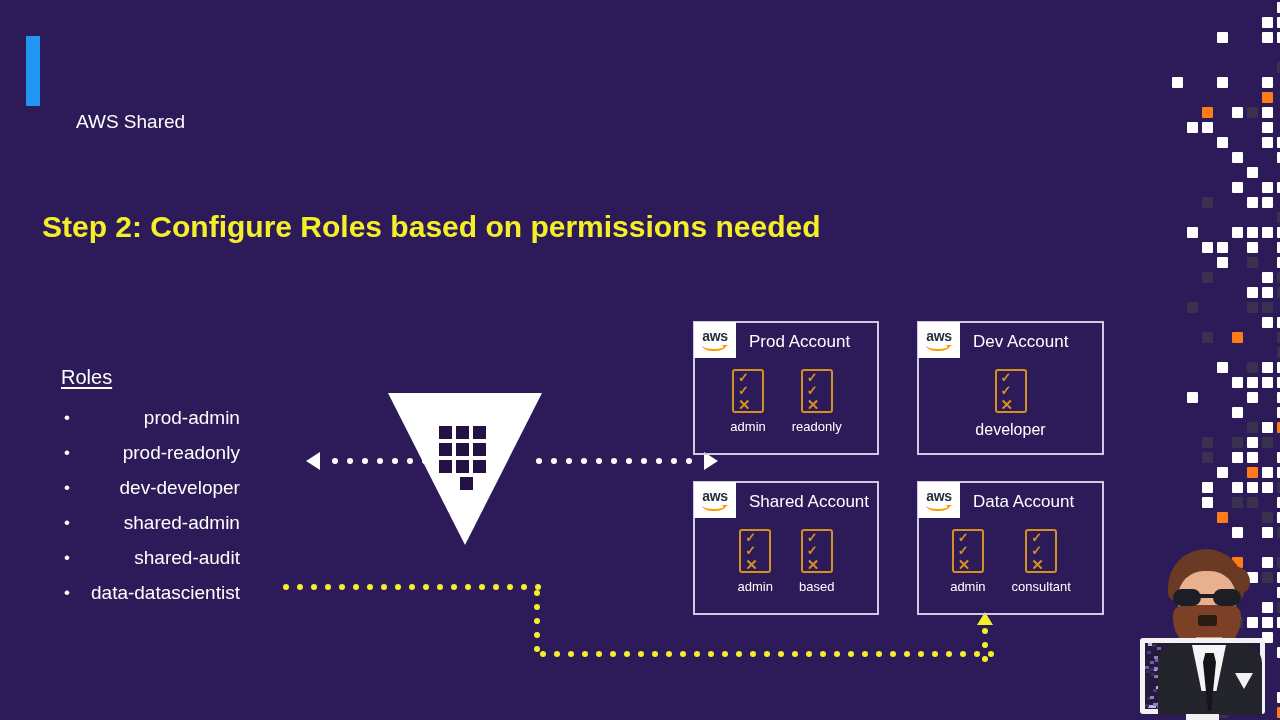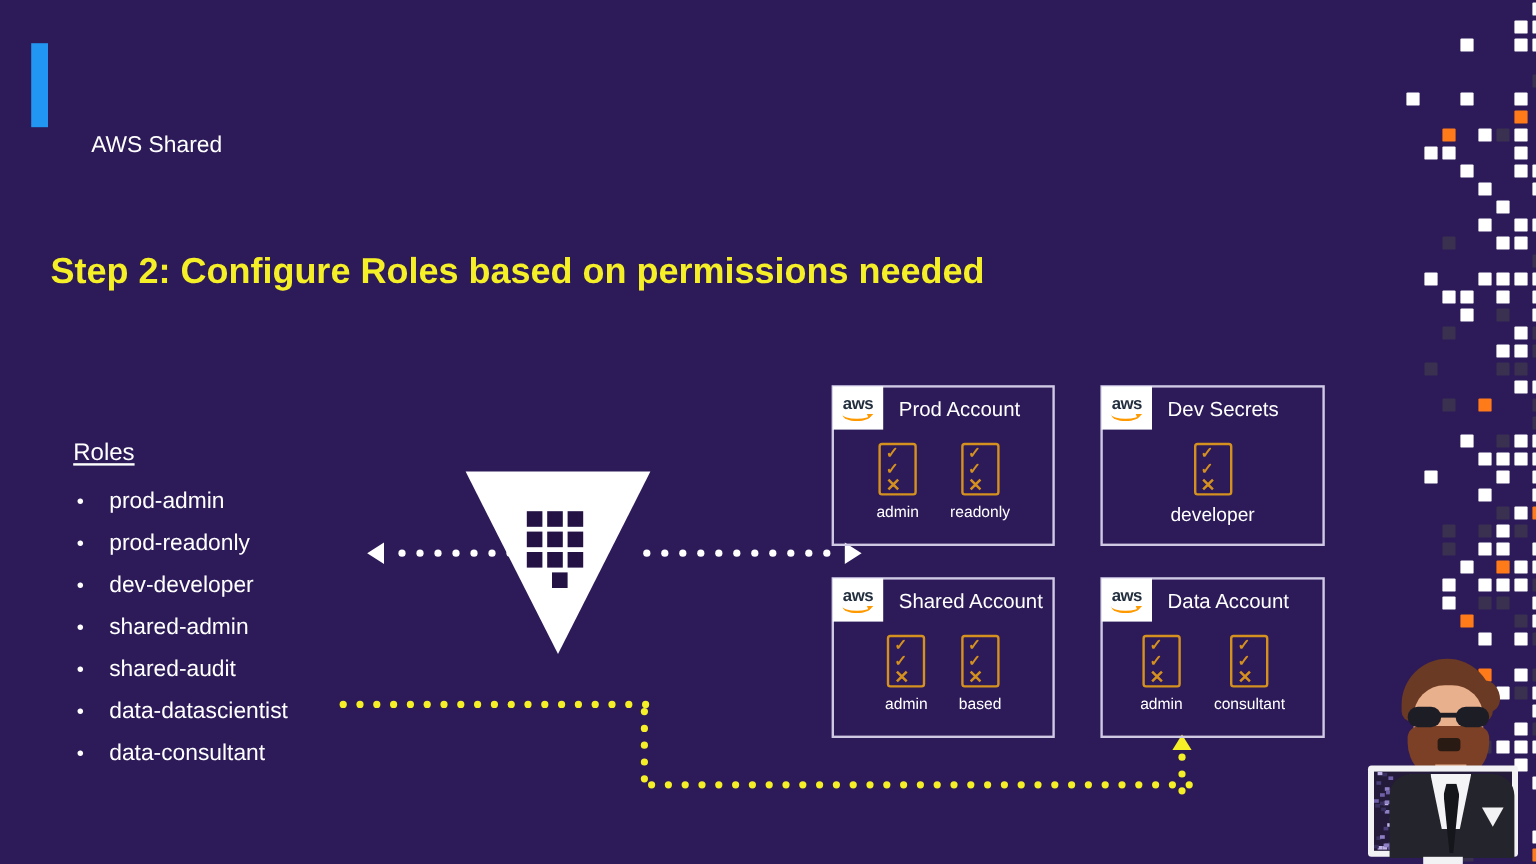--- a/index.html
+++ b/index.html
@@ -41,21 +41,21 @@
 
   
   .roles-head {
     position: absolute; left: 61px; top: 366px;
     font-size: 20px; color: #ffffff;
     text-decoration: underline;
     text-underline-offset: 3px;
   }
   .roles-list {
     position: absolute; left: 61px; top: 400px;
-    margin: 0; padding: 0; list-style: none;
+    margin: 0; padding: 0; list-style: none; text-align: right;
   }
   .roles-list li {
     position: relative;
     height: 35px; line-height: 35px;
     padding-left: 30px;
     font-size: 19px; color: #ffffff;
     white-space: nowrap;
   }
   .roles-list li::before {
     content: "\2022";
@@ -340,21 +340,20 @@
   <div class="step-heading">Step 2: Configure Roles based on permissions needed</div>
 
   <div class="roles-head">Roles</div>
   <ul class="roles-list">
     <li>prod-admin</li>
     <li>prod-readonly</li>
     <li>dev-developer</li>
     <li>shared-admin</li>
     <li>shared-audit</li>
     <li>data-datascientist</li>
-    <li>data-consultant</li>
   </ul>
 
   <div class="vault-logo">
     <div class="vault-tri"></div>
     <div class="vault-pix">
       <i></i>
         <i></i>
         <i></i>
       <i></i>
         <i></i>
@@ -485,21 +484,21 @@
         <div class="policy-label">readonly</div>
       </div>
     </div>
   </div>
 
   <div class="acct-card" id="card-dev">
     <div class="aws-logo">
       <span class="aws-word">aws</span>
       <span class="aws-swoosh"></span>
     </div>
-    <div class="acct-title">Dev Secrets</div>
+    <div class="acct-title">Dev Account</div>
     <div class="policy-row single">
       <div class="policy">
         <div class="policy-icon">
           <span class="mk">✓</span>
           <span class="mk">✓</span>
           <span class="mk x">✕</span>
         </div>
         <div class="policy-label big">developer</div>
       </div>
     </div>

